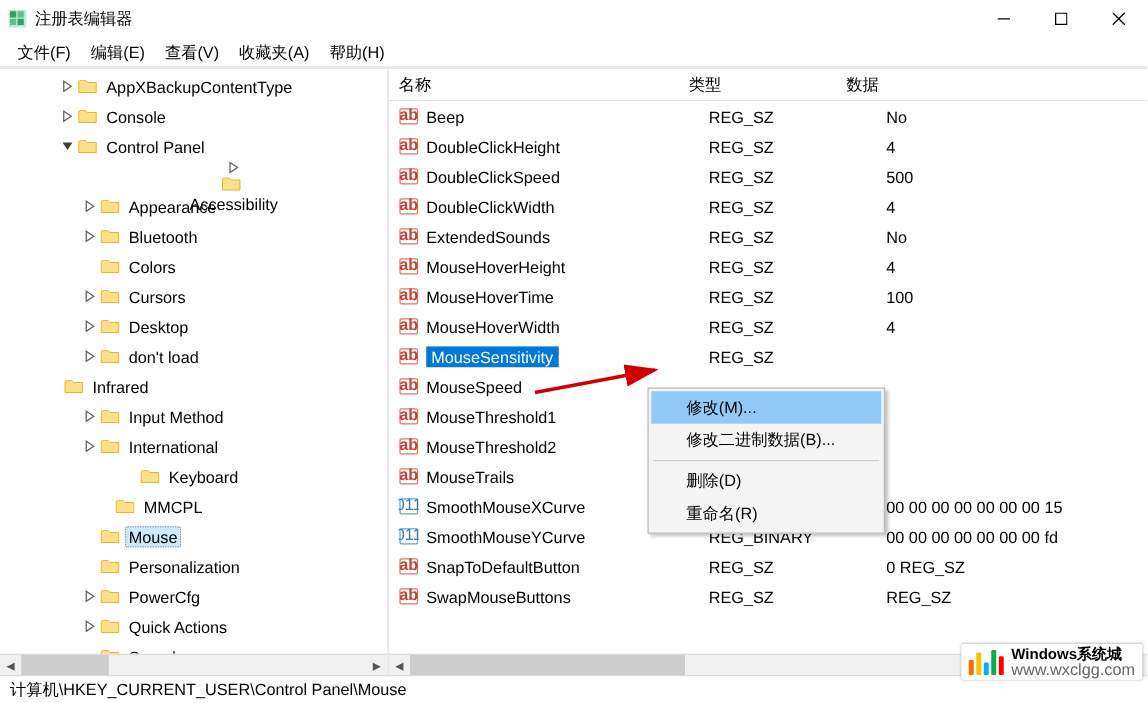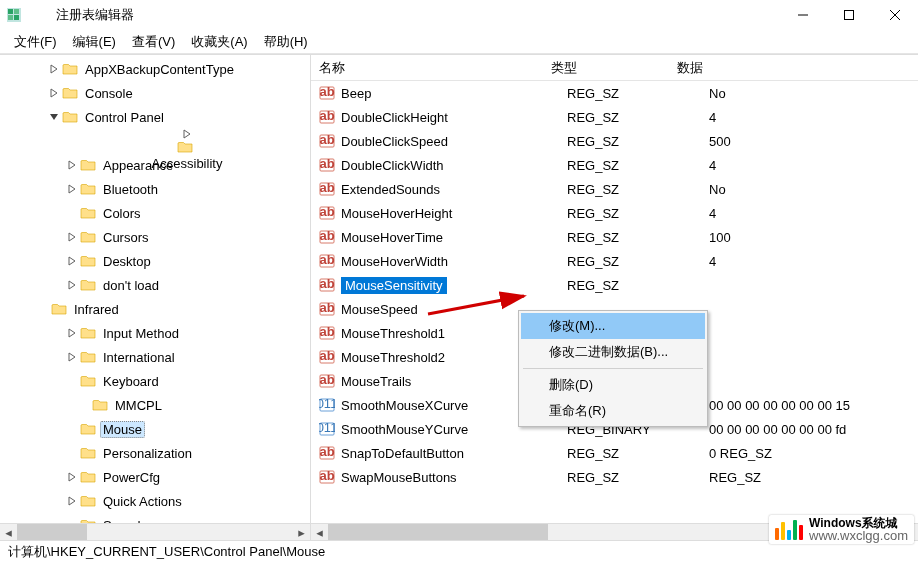--- a/index.html
+++ b/index.html
@@ -1,18 +1,18 @@
 <!DOCTYPE html>
 <html><head>
 <meta charset="utf-8">
 <style>
 * { box-sizing: border-box; margin: 0; padding: 0; font-family: "Microsoft YaHei", "Segoe UI", sans-serif; font-size: 13px; }
 body { width: 918px; height: 562px; background: #fff; overflow: hidden; position: relative; }
 
-.titlebar { height: 30px; display: flex; align-items: center; padding-left: 6px; background: #fff; gap: 28px; }
+.titlebar { height: 30px; display: flex; align-items: center; padding-left: 6px; background: #fff; }
 .titlebar .app-icon { width: 16px; height: 16px; margin-right: 6px; }
 .titlebar .title { flex: 1; }
 .win-controls { display: flex; height: 30px; }
 .win-btn { width: 46px; display: flex; align-items: center; justify-content: center; }
 .win-btn svg { width: 10px; height: 10px; }
 
 .menubar { height: 24px; display: flex; align-items: center; padding: 0 8px; gap: 4px; border-bottom: 1px solid #e5e5e5; }
 .menubar span { padding: 2px 6px; }
 
 .content { display: flex; height: calc(562px - 30px - 24px - 22px); border-top: 1px solid #ddd; }
@@ -240,21 +240,21 @@
           <span class="tw">
             <svg viewBox="0 0 10 10">
               <path d="M2 1 L8 5 L2 9 Z" fill="none" stroke="#606060" stroke-width="1"></path>
             </svg>
           </span>
           <span class="folder"><svg viewBox="0 0 16 16">
               <path d="M1 4 L1 13 L15 13 L15 5 L8 5 L6.5 3.5 L2 3.5 Z" fill="#FFE08A" stroke="#D9A400" stroke-width="0.6"></path>
             </svg></span>
           <span class="tree-label">International</span>
         </div>
-        <div class="tree-row" style="padding-left: 64px;">
+        <div class="tree-row" style="padding-left: 96px;">
           <span class="tw"></span>
           <span class="folder"><svg viewBox="0 0 16 16">
               <path d="M1 4 L1 13 L15 13 L15 5 L8 5 L6.5 3.5 L2 3.5 Z" fill="#FFE08A" stroke="#D9A400" stroke-width="0.6"></path>
             </svg></span>
           <span class="tree-label">Keyboard</span>
         </div>
         <div class="tree-row" style="padding-left: 76px; align-items: center;">
           <span class="tw"></span>
           <span class="folder"><svg viewBox="0 0 16 16">
               <path d="M1 4 L1 13 L15 13 L15 5 L8 5 L6.5 3.5 L2 3.5 Z" fill="#FFE08A" stroke="#D9A400" stroke-width="0.6"></path>

